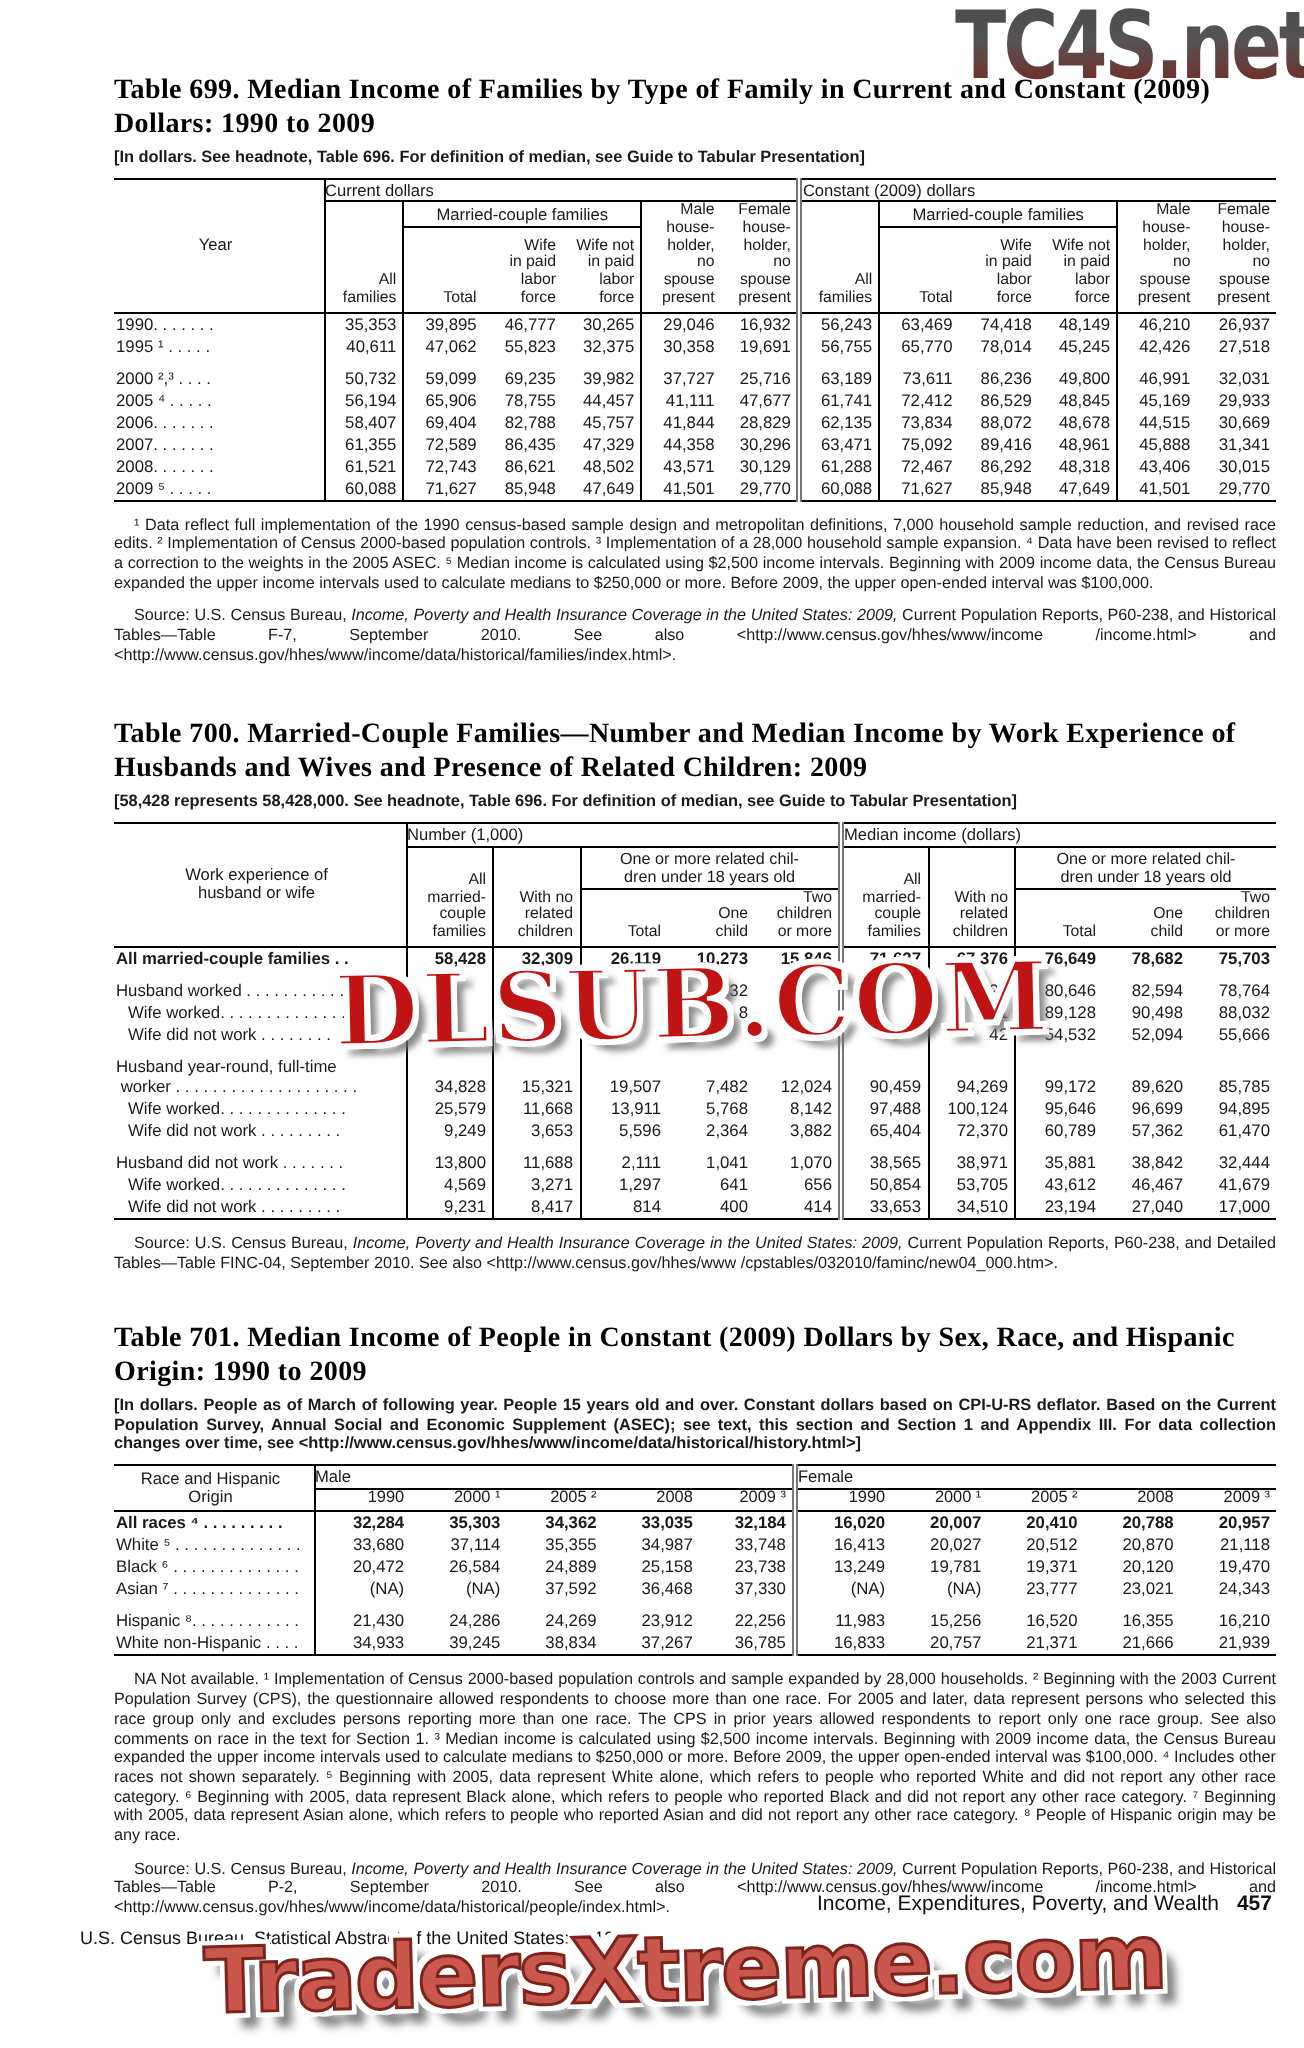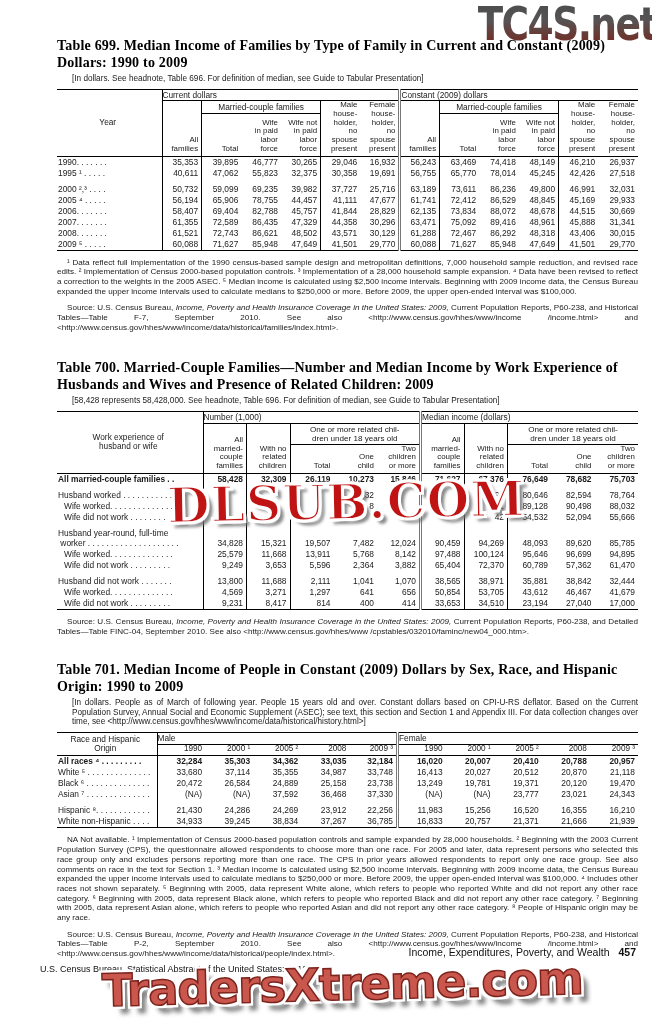--- a/index.html
+++ b/index.html
@@ -5,21 +5,21 @@
   html,body{margin:0;padding:0;background:#e8e8e8;}
   .page{position:relative;width:652px;height:1024px;background:#ffffff;overflow:hidden;
         font-family:"Liberation Sans",sans-serif;color:#1a1a1a;}
   .content{position:absolute;left:57px;top:0;width:581px;}
 
   h1.tbl-title{font-family:"Liberation Serif",serif;font-weight:bold;color:#000;
      font-size:14px;line-height:17px;margin:0;letter-spacing:.2px;}
   #title699{margin-top:37px;}
   #title700{margin-top:27px;}
   #title701{margin-top:25px;}
-  p.headnote{font-size:8.2px;line-height:9.6px;margin:3px 0 0 15px;text-align:justify;}
+  p.headnote{font-size:8.2px;line-height:9.6px;margin:3px 0 0 0;text-align:justify;font-weight:bold;}
   p.fn{font-size:8.1px;line-height:9.7px;margin:7px 0 0 0;text-align:justify;text-indent:10px;}
   p.fn .it{font-style:italic;}
 
   table{border-collapse:collapse;table-layout:fixed;width:100%;margin-top:5px;
         border-top:1px solid #000;border-bottom:1.5px solid #000;}
   th,td{font-weight:normal;font-size:8.4px;line-height:10px;padding:0 3px 1px 0;}
   thead th{font-size:7.9px;line-height:8.7px;vertical-align:bottom;}
   th.stub{text-align:center;vertical-align:middle;white-space:pre-line;border-right:1px solid #000;font-size:8.3px;}
   th.grp{text-align:left;vertical-align:middle;border-bottom:1px solid #000;font-size:8.3px;padding:1px 0 1px 0;}
   th.sub{text-align:center;vertical-align:middle;border-bottom:1px solid #000;font-size:8.3px;padding:1px 0 1px 0;}
@@ -376,21 +376,21 @@
             <tr class="gap">
               <th>Husband year-round, full-time
 &nbsp;worker . . . . . . . . . . . . . . . . . . . .</th>
               <td>34,828</td>
               <td>15,321</td>
               <td>19,507</td>
               <td>7,482</td>
               <td>12,024</td>
               <td>90,459</td>
               <td>94,269</td>
-              <td>48,093</td>
+              <td>99,172</td>
               <td>89,620</td>
               <td>85,785</td>
             </tr>
             <tr>
               <th class="ind">Wife worked. . . . . . . . . . . . . .</th>
               <td>25,579</td>
               <td>11,668</td>
               <td>13,911</td>
               <td>5,768</td>
               <td>8,142</td>

